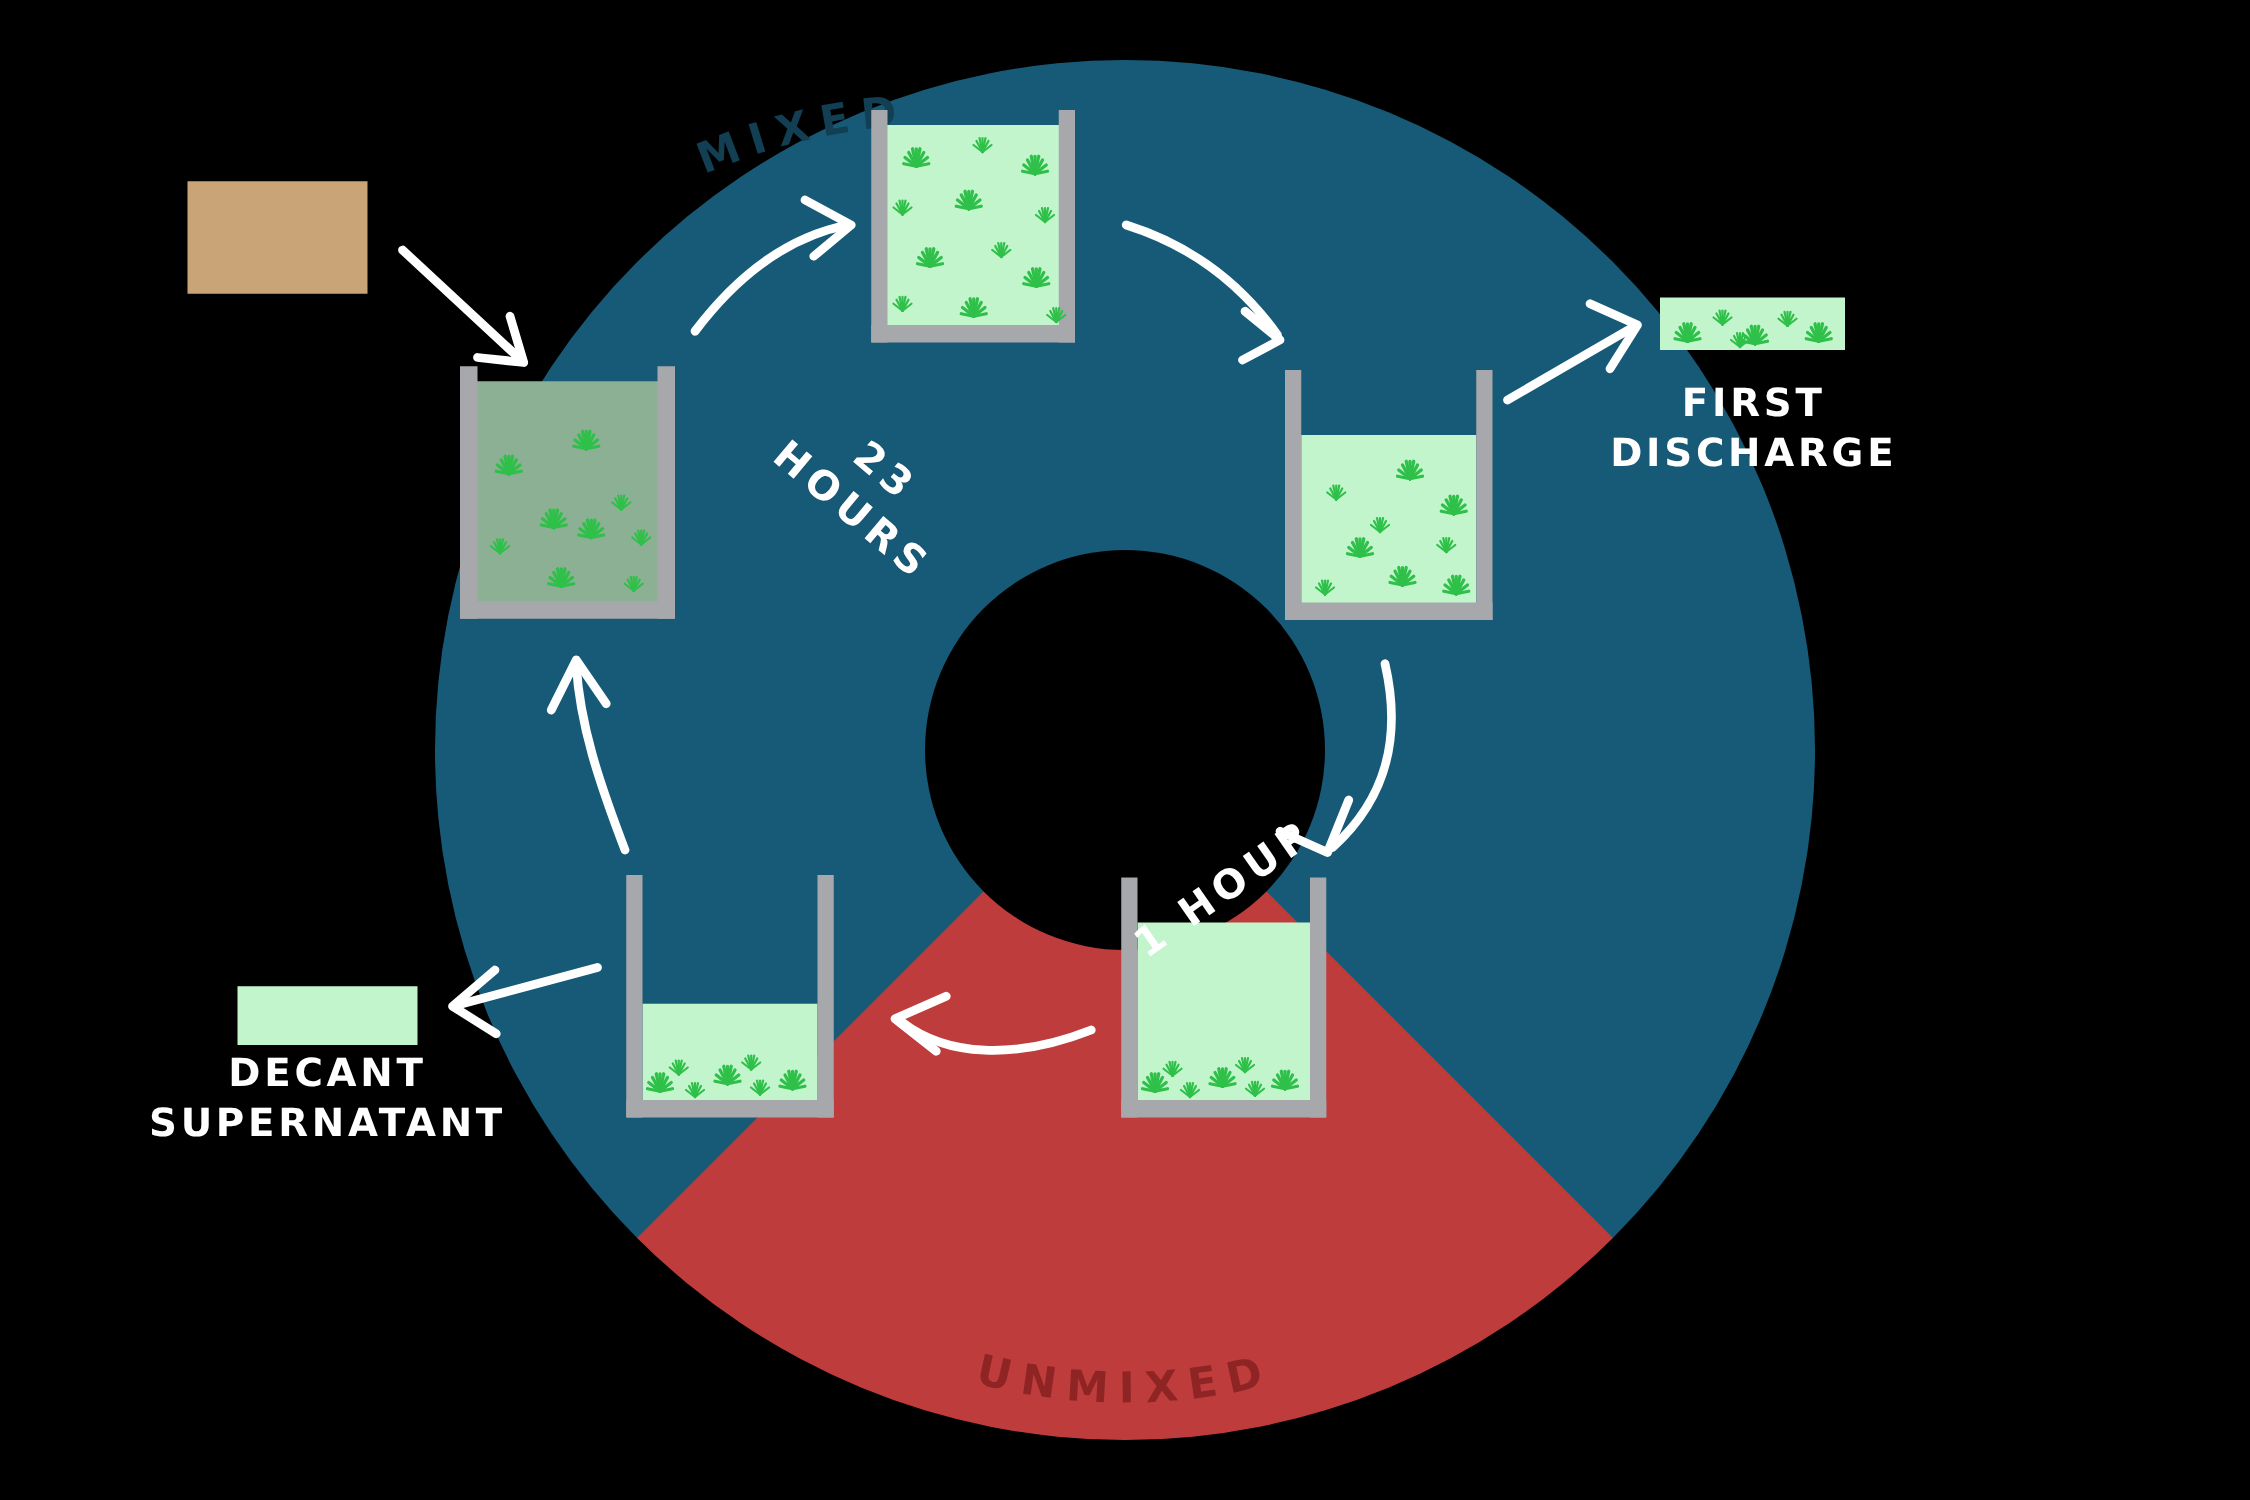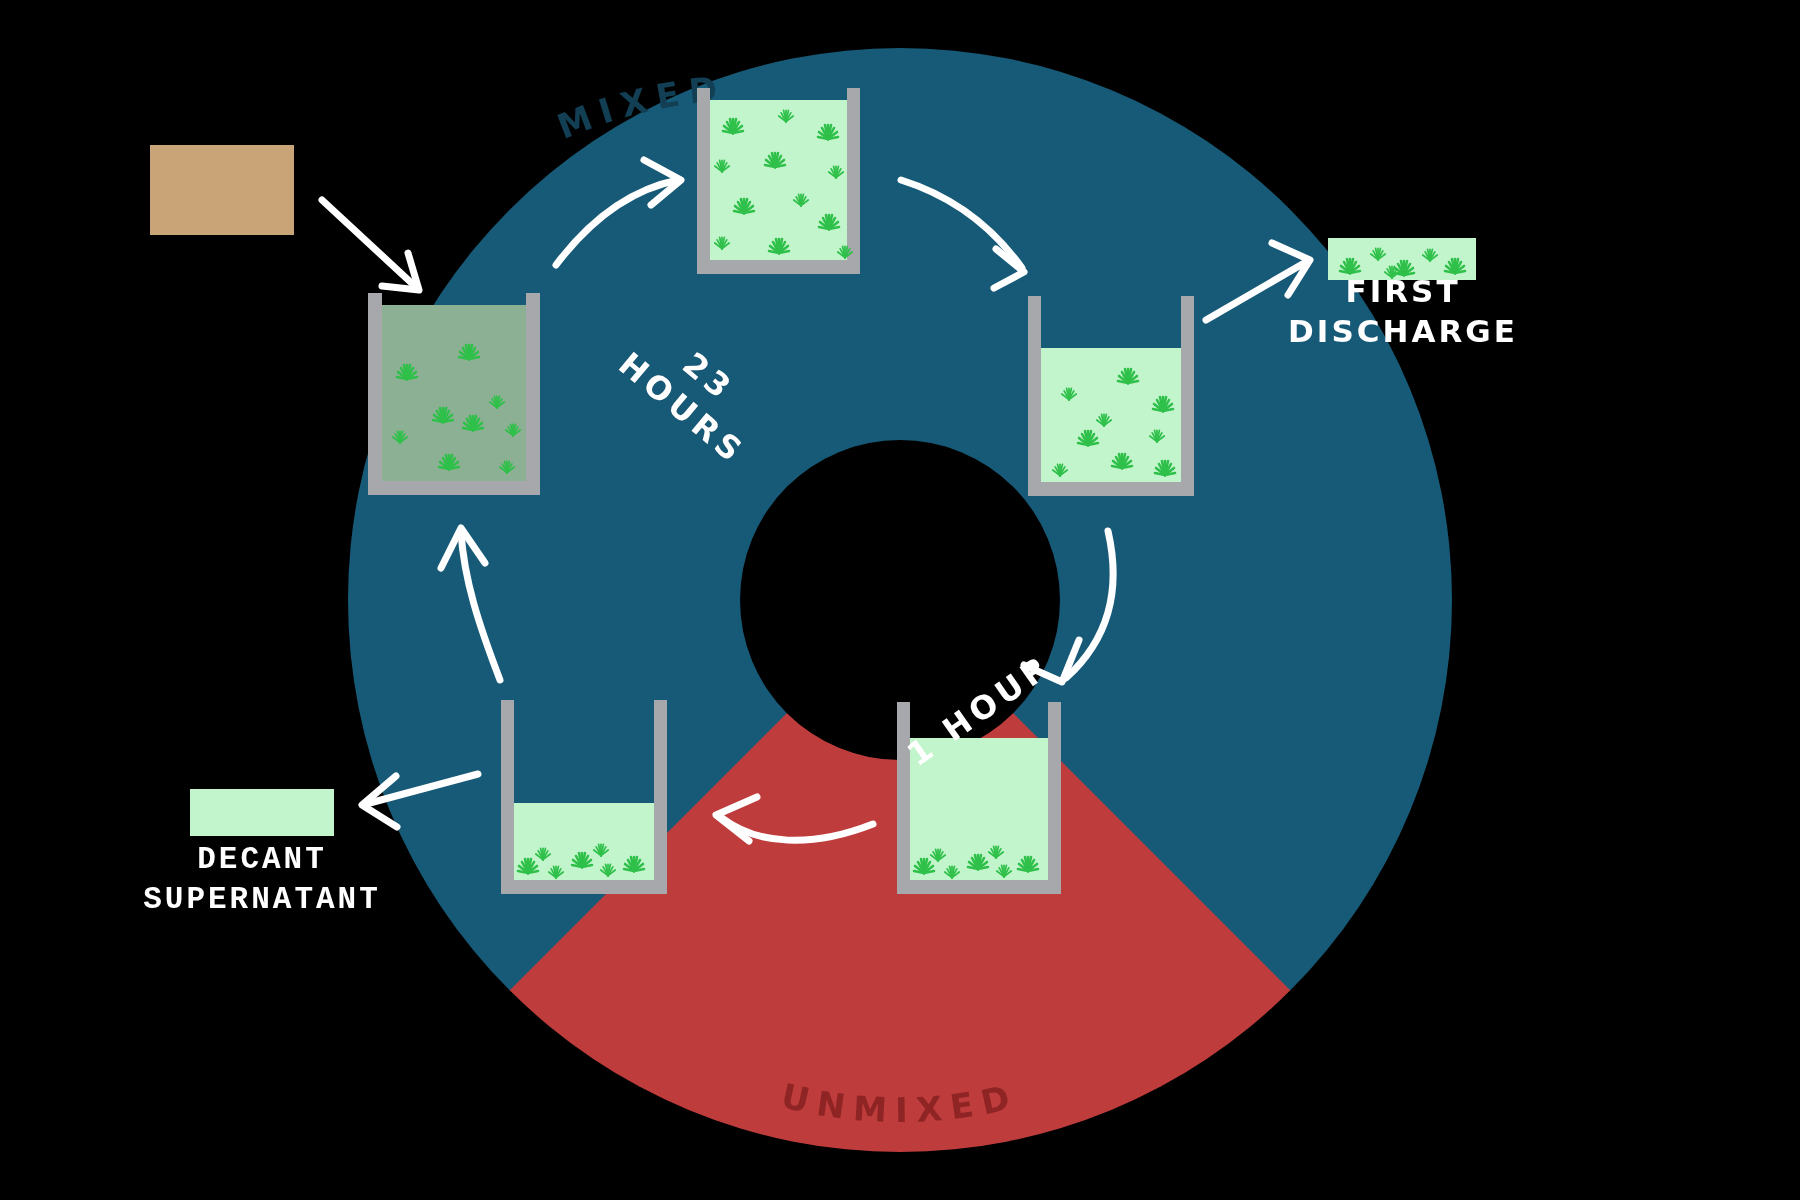--- a/index.html
+++ b/index.html
@@ -251,20 +251,20 @@
   <svg class="layer" viewBox="0 0 1800 1200">
     <g>
       <use href="#floc" x="1350" y="266"></use>
       <use href="#flocSm" x="1378" y="254"></use>
       <use href="#floc" x="1404" y="268"></use>
       <use href="#flocSm" x="1430" y="255"></use>
       <use href="#floc" x="1455" y="266"></use>
       <use href="#flocSm" x="1392" y="272"></use>
     </g>
   </svg>
-  <div class="label" style="left:1258px; top:272px; width:290px; font-size:31px;">FIRST
+  <div class="label" style="left:1258px; top:304px; width:290px; font-size:31px;">FIRST
 DISCHARGE</div>
 
   <div class="swatch" style="left:190px; top:789px; width:144px; height:47px; background:#c3f5cd;"></div>
-  <div class="label" style="left:117px; top:840px; width:290px; font-size:31px;font-family:Liberation Mono, monospace;">DECANT
+  <div class="label" style="left:117px; top:840px; width:290px; font-size:31px;">DECANT
 SUPERNATANT</div>
 
 </div>
 
 </body></html>

